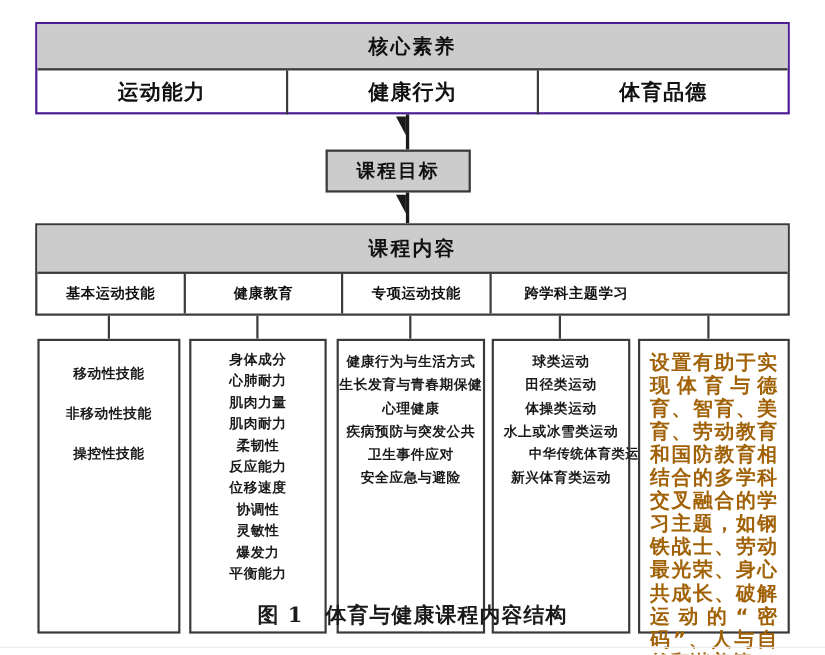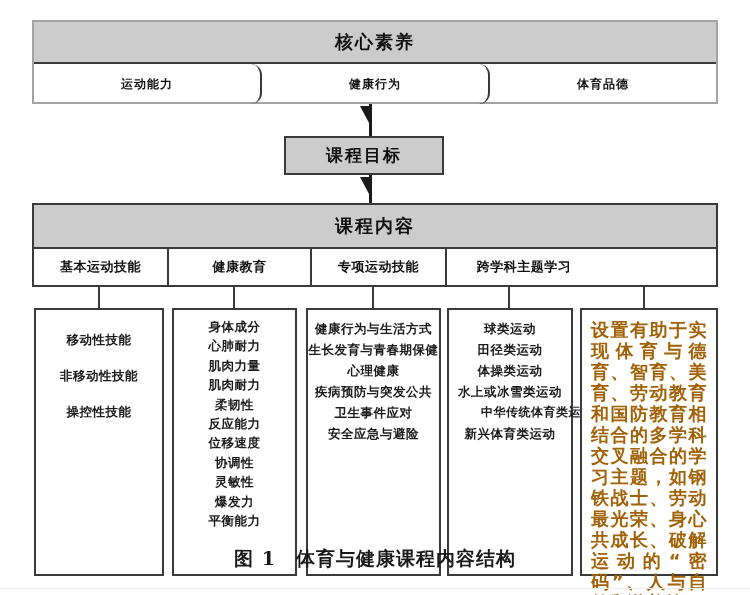--- a/index.html
+++ b/index.html
@@ -40,21 +40,21 @@
   }
 
   
   #core-literacy-table {
     position: absolute;
     left: 32px;
     top: 20px;
     width: 686px;
     height: 84px;
     box-sizing: border-box;
-    border: 2px solid #a3a3a3;
+    border: 2px solid #4c1d95;
     background: #ffffff;
   }
   #core-literacy-header {
     position: absolute;
     left: 0; top: 0;
     width: 100%;
     height: 42px;
     box-sizing: border-box;
     background: #cccccc;
     border-bottom: 2px solid #3a3a3a;
@@ -70,36 +70,35 @@
     left: 0; top: 42px;
     width: 100%;
     height: 40px;
     display: flex;
   }
   #core-literacy-cells .cell {
     flex: 1 1 0;
     display: flex;
     align-items: center;
     justify-content: center;
-    font-size: 12px;
+    font-size: 19px;
     font-weight: bold;
     letter-spacing: 1px;
     box-sizing: border-box;
     border-right: 2px solid #3a3a3a;
-    border-radius: 11px;
   }
   #core-literacy-cells .cell:last-child {
     border-right: none;
   }
 
   
   #course-goal-box {
-    left: 284px;
+    left: 296px;
     top: 136px;
-    width: 160px;
+    width: 132px;
     height: 39px;
     font-size: 17px;
     letter-spacing: 2px;
   }
 
   
   #course-content-table {
     position: absolute;
     left: 32px;
     top: 203px;

